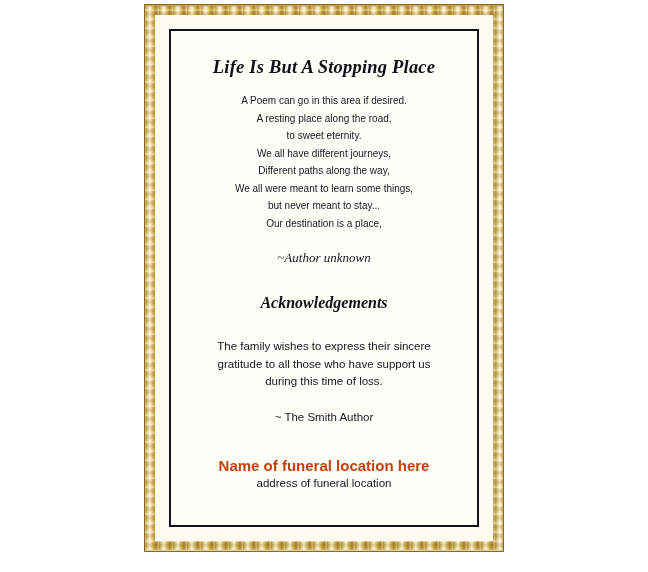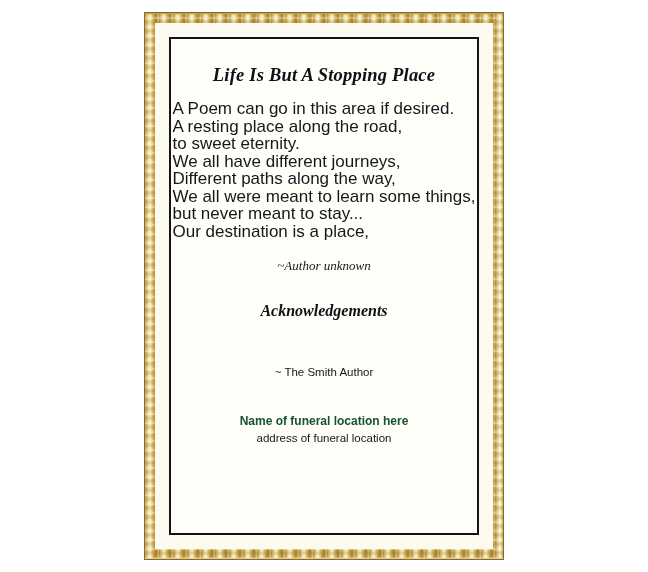--- a/index.html
+++ b/index.html
@@ -20,21 +20,21 @@
     width: 648px;
     height: 572px;
     background: #ffffff;
     box-sizing: border-box;
   }
 
   
   .card-frame {
     position: absolute;
     left: 144px;
-    top: 12px;
+    top: 4px;
     width: 360px;
     height: 548px;
     box-sizing: border-box;
     padding: 10px;
     background:
       repeating-linear-gradient(
         90deg,
         #b8912f 0px,
         #e8d89a 3px,
         #fdf6d8 5px,
@@ -88,24 +88,24 @@
     font-weight: bold;
     font-style: italic;
     font-size: 18.5px;
     color: #0d1016;
     text-align: center;
     margin: 10px 0 14px 0;
     letter-spacing: 0.2px;
   }
 
   .poem-body {
-    font-size: 17px;
+    font-size: 10px;
     line-height: 17.5px;
     color: #14171d;
-    text-align: left;
+    text-align: center;
     margin: 0 0 2px 0;
   }
   .poem-body div {
     white-space: nowrap;
   }
 
   .poem-author {
     font-family: "Liberation Serif", serif;
     font-style: italic;
     font-size: 13px;
@@ -141,23 +141,23 @@
     color: #14171d;
     text-align: center;
     margin: 20px 0 0 0;
   }
 
   .location-block {
     text-align: center;
     margin: 34px 0 0 0;
   }
   .location-name {
-    font-size: 12px;
+    font-size: 15px;
     font-weight: bold;
-    color: #14532d;
+    color: #c2410c;
     line-height: 18px;
   }
   .location-line {
     font-size: 11.5px;
     color: #14171d;
     line-height: 17px;
   }
 </style>
 </head>
 <body>
@@ -177,20 +177,25 @@
           <div>Different paths along the way,</div>
           <div>We all were meant to learn some things,</div>
           <div>but never meant to stay...</div>
           <div>Our destination is a place,</div>
         </div>
 
         <div class="poem-author">~Author unknown</div>
 
         <div class="ack-title">Acknowledgements</div>
 
+        <div class="ack-body">
+          <div>The family wishes to express their sincere</div>
+          <div>gratitude to all those who have support us</div>
+          <div>during this time of loss.</div>
+        </div>
 
         <div class="ack-signature">~ The Smith Author</div>
 
         <div class="location-block">
           <div class="location-name">Name of funeral location here</div>
           <div class="location-line">address of funeral location</div>
         </div>
 
       </div>
     </div>

